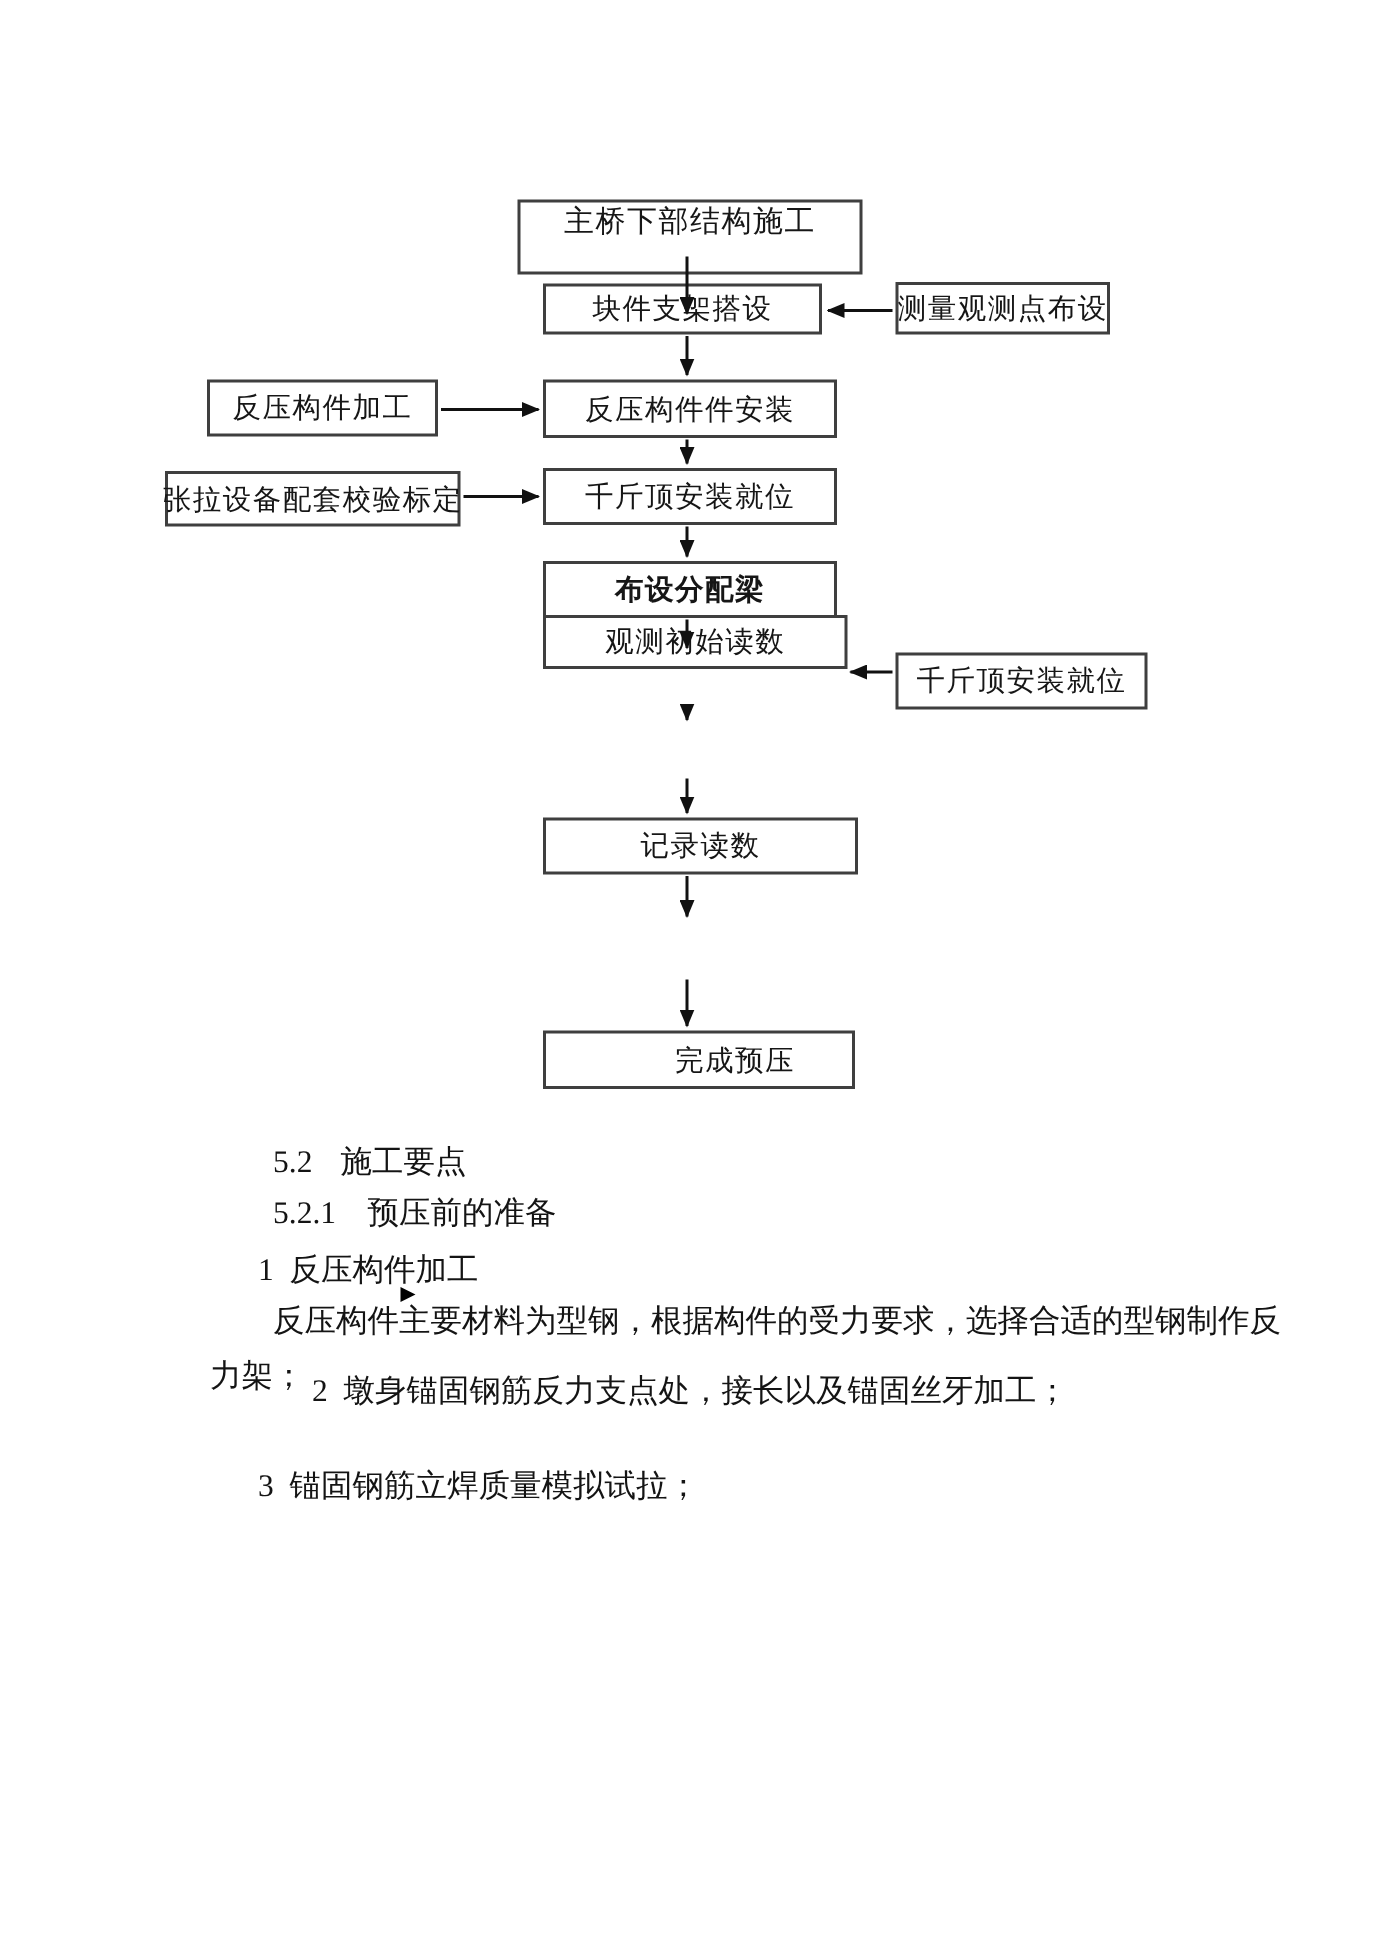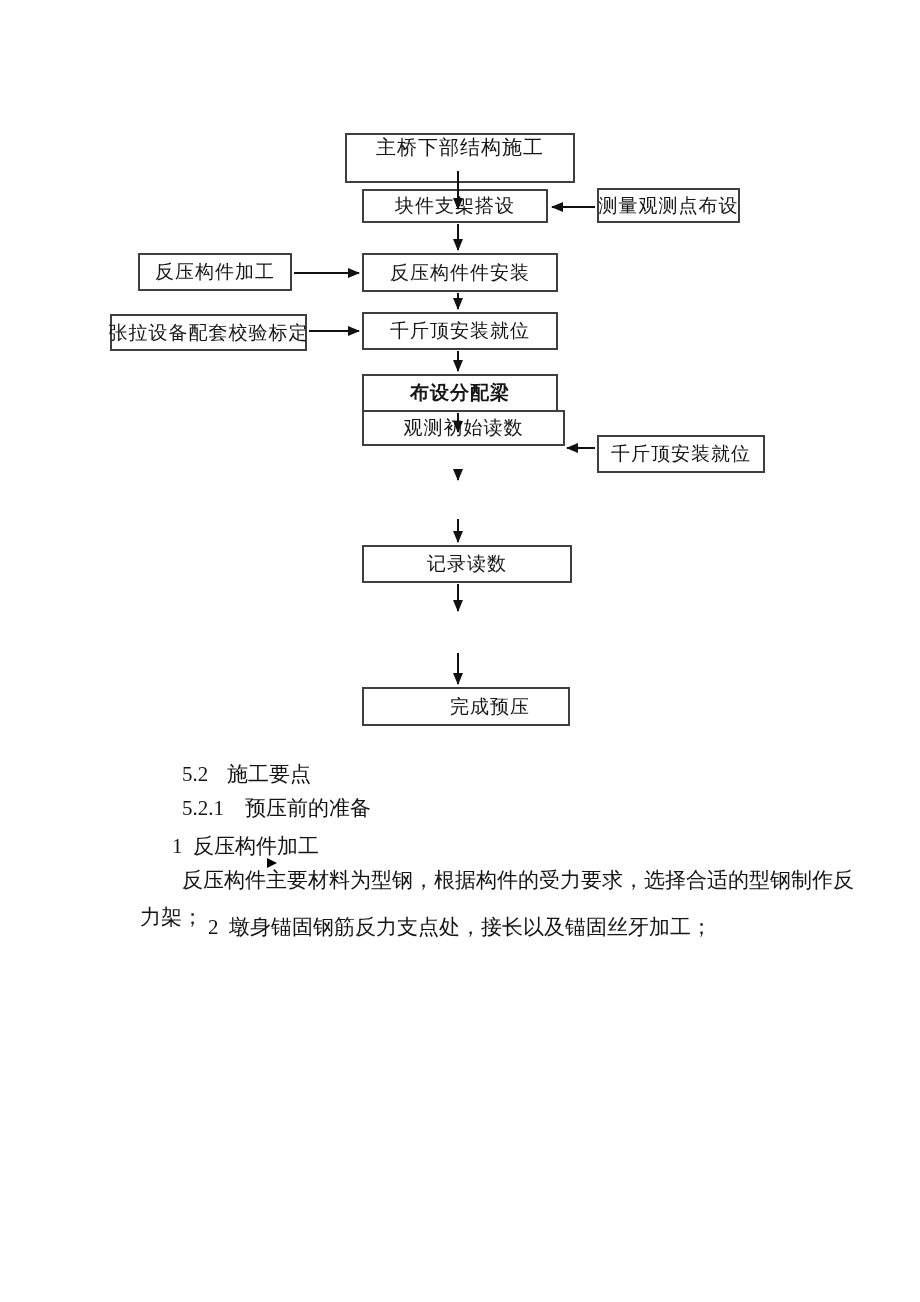--- a/index.html
+++ b/index.html
@@ -130,15 +130,18 @@
     <div class="tri"></div>
 
     <div class="tline" style="left:182px; top:869px;">反压构件主要材料为型钢，根据构件的受力要求，选择合适的型钢制作反</div>
 
     <div class="tline" style="left:140px; top:906px;">力架；</div>
 
     <div class="tline" style="left:172px; top:916px;margin-left:36px;">
       <span class="num w21">2</span><span>墩身锚固钢筋反力支点处，接长以及锚固丝牙加工；</span>
     </div>
 
+    <div class="tline" style="left:172px; top:979px;">
+      <span class="num w21">3</span><span>锚固钢筋立焊质量模拟试拉；</span>
+    </div>
 
   </div>
 </div>
 
 </body></html>

